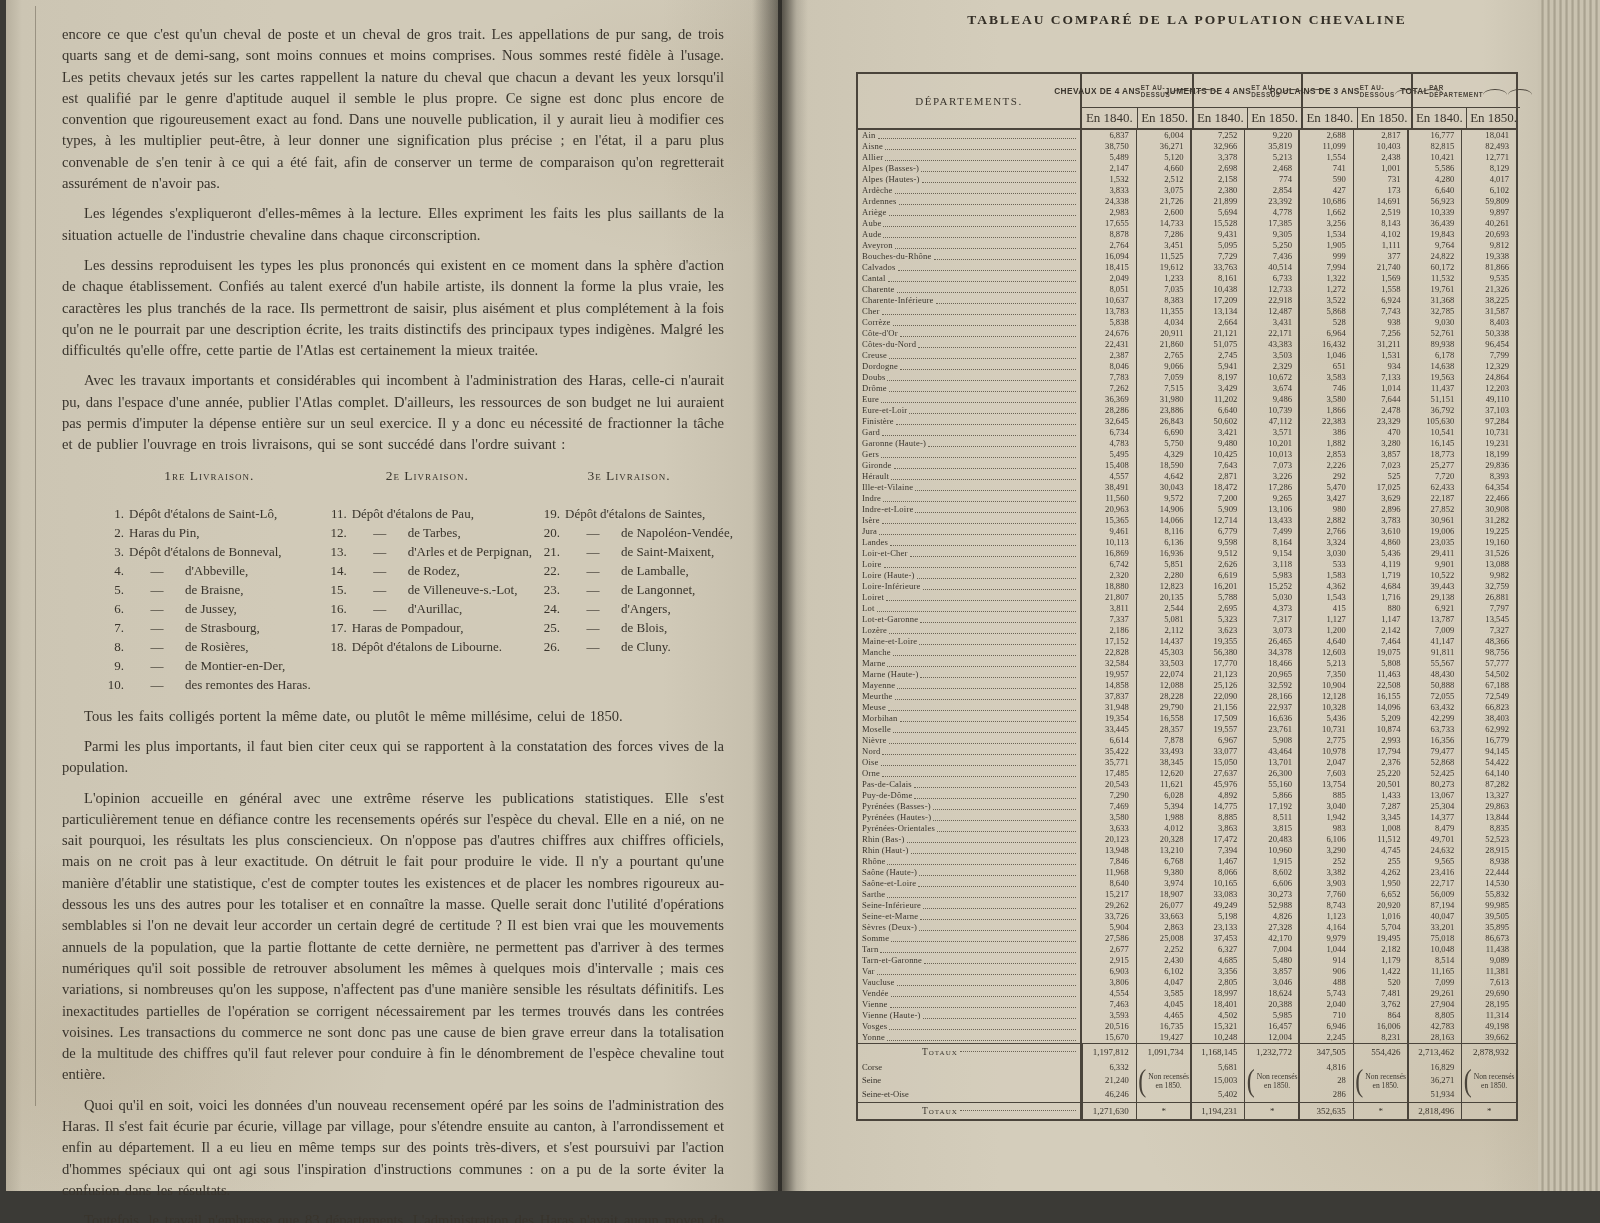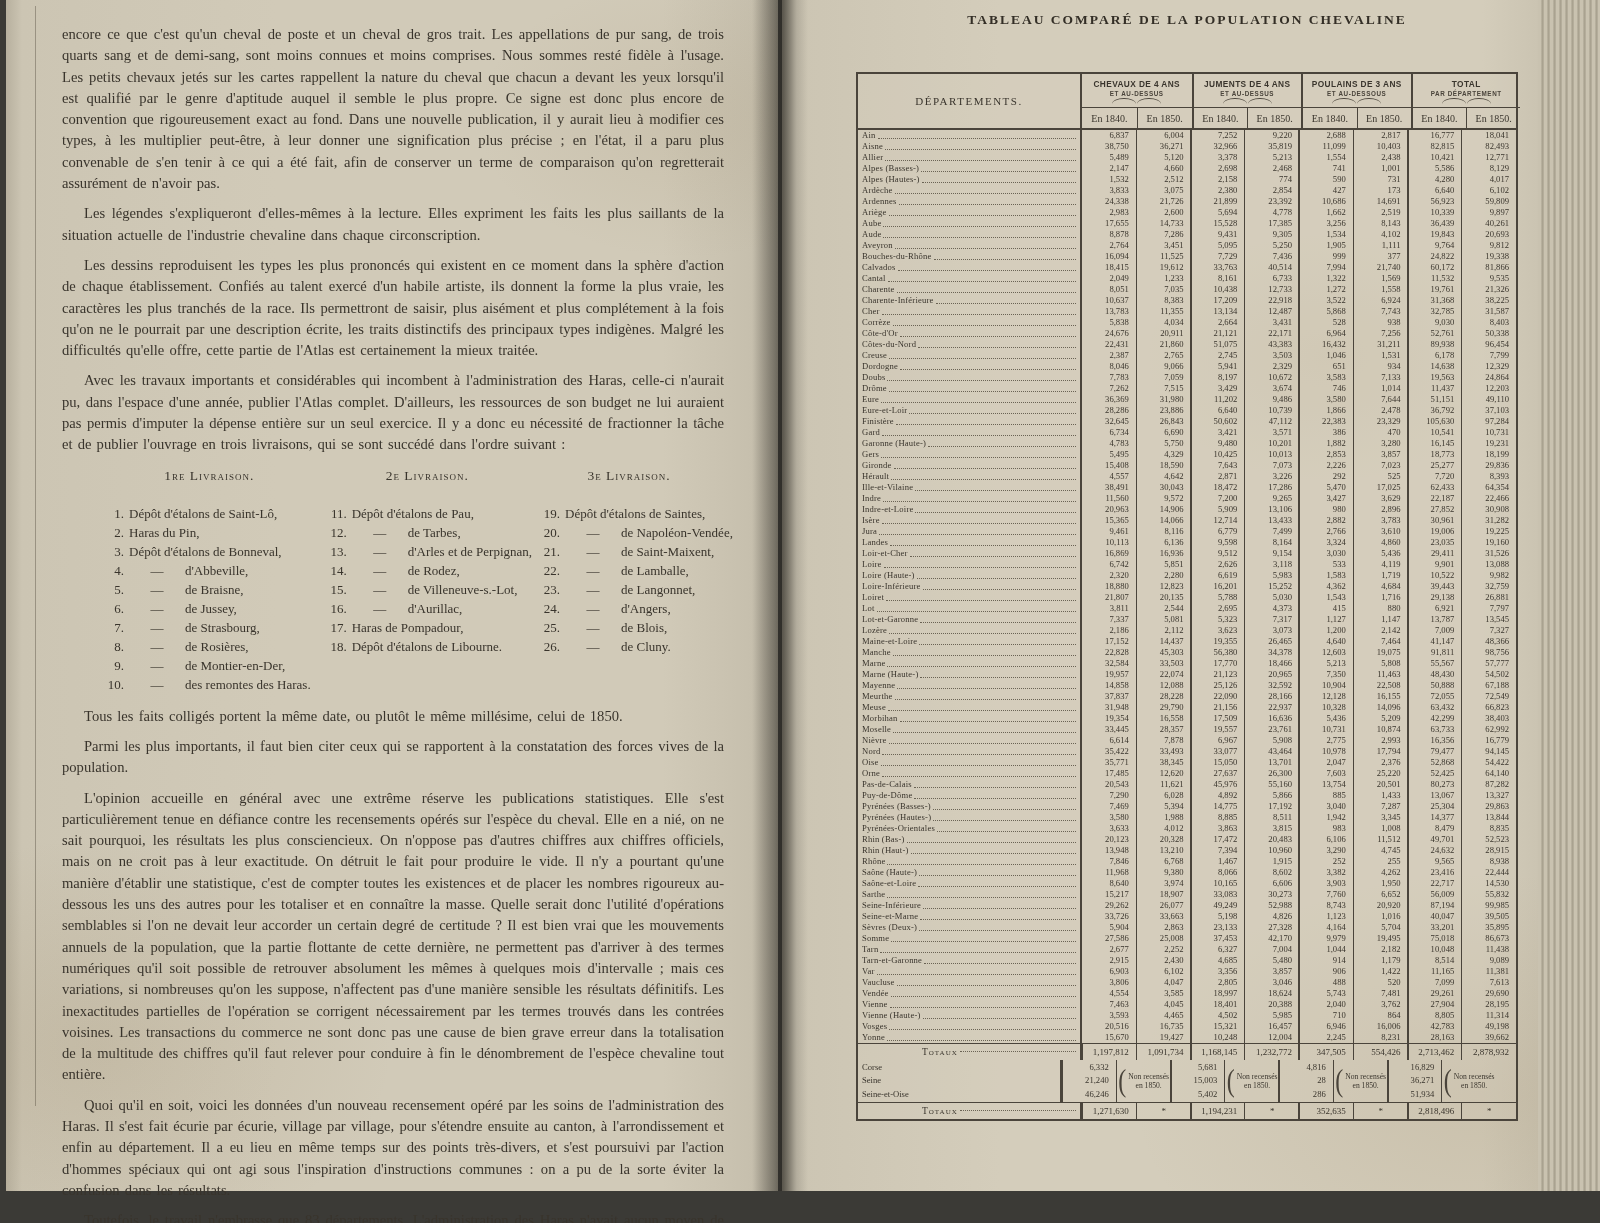--- a/index.html
+++ b/index.html
@@ -50,46 +50,46 @@
   .rtitle{position:absolute;left:74px;top:12px;width:662px;text-align:center;
     font-weight:bold;font-size:13.5px;letter-spacing:2px;color:#332e26;}
   .rsub{position:absolute;left:50px;top:34px;width:710px;text-align:center;
     font-weight:bold;font-size:10.8px;line-height:15px;color:#38332b;}
   .tbl{position:absolute;left:74px;top:72px;width:662px;border:2px solid #4a443b;background:rgba(214,207,193,.25);box-sizing:border-box;}
   .thead{display:flex;height:54px;border-bottom:2px solid #4a443b;}
   .th-dept{width:224px;flex:none;border-right:2px solid #4a443b;display:flex;align-items:center;justify-content:center;box-sizing:border-box;}
   .th-dept span{font-size:11px;letter-spacing:1.5px;color:#3a352d;}
   .th-group{width:109.5px;flex:none;box-sizing:border-box;display:flex;flex-direction:column;}
   .th-group + .th-group{border-left:2px solid #4a443b;}
-  .tg-top{height:34px;display:flex;flex-direction:column;align-items:center;justify-content:center;}
+  .tg-top{height:34px;display:flex;flex-direction:row;align-items:center;justify-content:center;}
   .tg-title{font-family:"Liberation Sans","DejaVu Sans",sans-serif;font-weight:bold;font-size:8.3px;letter-spacing:.4px;color:#3a352d;white-space:nowrap;}
   .tg-sub{font-family:"Liberation Sans","DejaVu Sans",sans-serif;font-weight:bold;font-size:6.3px;letter-spacing:.6px;color:#4a443b;margin-top:1px;}
   .brace{display:flex;justify-content:center;gap:1px;height:5px;margin-top:1px;}
   .brace i{display:block;width:24px;height:5px;border-top:1.2px solid #4a443b;border-radius:50% 50% 0 0 / 100% 100% 0 0;}
   .tg-years{height:20px;display:flex;border-top:1px solid #4a443b;}
-  .tg-year{width:50%;display:flex;align-items:center;justify-content:center;font-size:10px;color:#3a352d;box-sizing:border-box;}
+  .tg-year{width:50%;display:flex;align-items:center;justify-content:center;font-size:13px;color:#3a352d;box-sizing:border-box;}
   .tg-year + .tg-year{border-left:1px solid #4a443b;}
 
   .trow{display:flex;height:11px;line-height:11px;font-size:8.6px;color:#39342c;}
   .c-name{width:224px;flex:none;display:flex;align-items:flex-end;box-sizing:border-box;padding:0 3px 0 4px;border-right:2px solid #4a443b;}
   .c-name .nm{white-space:nowrap;letter-spacing:.2px;}
   .c-name .dots{flex:1;border-bottom:1px dotted #6a6354;margin:0 1px 2px 2px;min-width:4px;}
   .c-num{width:54.75px;flex:none;box-sizing:border-box;text-align:right;padding-right:7px;border-left:1px solid #4a443b;}
   .c-num.g{border-left:2px solid #4a443b;margin-left:-1px;}
   .c-num.g:first-of-type{margin-left:0;}
   .trow .c-num:nth-child(2){border-left:none;}
 
   .totrow{display:flex;height:16px;line-height:16px;font-size:9px;border-top:1px solid #4a443b;}
   .totrow .c-name{align-items:center;padding-left:64px;}
   .totrow .c-name .lbl{font-variant:small-caps;letter-spacing:1px;font-size:9.5px;}
   .totrow .c-num{display:flex;align-items:center;justify-content:flex-end;}
   .totrow .c-num.star{justify-content:center;padding-right:0;}
 
   .special{display:flex;height:42px;font-size:8.6px;}
-  .sp-names{width:204px;flex:none;box-sizing:border-box;border-right:2px solid #4a443b;display:flex;flex-direction:column;justify-content:space-around;padding:1px 3px 1px 4px;}
+  .sp-names{width:224px;flex:none;box-sizing:border-box;border-right:2px solid #4a443b;display:flex;flex-direction:column;justify-content:space-around;padding:1px 3px 1px 4px;}
   .sp-nrow{display:flex;align-items:flex-end;height:13px;line-height:13px;}
   .sp-col{width:54.75px;flex:none;box-sizing:border-box;border-left:1px solid #4a443b;}
   .sp-col.g{border-left:2px solid #4a443b;margin-left:-1px;}
   .special .sp-col:first-of-type{border-left:none;margin-left:0;}
   .sp-vals{display:flex;flex-direction:column;justify-content:space-around;padding:1px 0;}
   .sp-vals span{display:block;text-align:right;padding-right:7px;height:13px;line-height:13px;}
   .sp-nr{display:flex;align-items:center;justify-content:center;gap:2px;}
   .sp-nr .br{font-size:24px;font-weight:400;color:#4a443b;transform:scaleY(1.35);margin-top:-2px;}
   .sp-nr .tx{font-size:7.6px;line-height:9.5px;text-align:center;color:#39342c;}
 </style>

